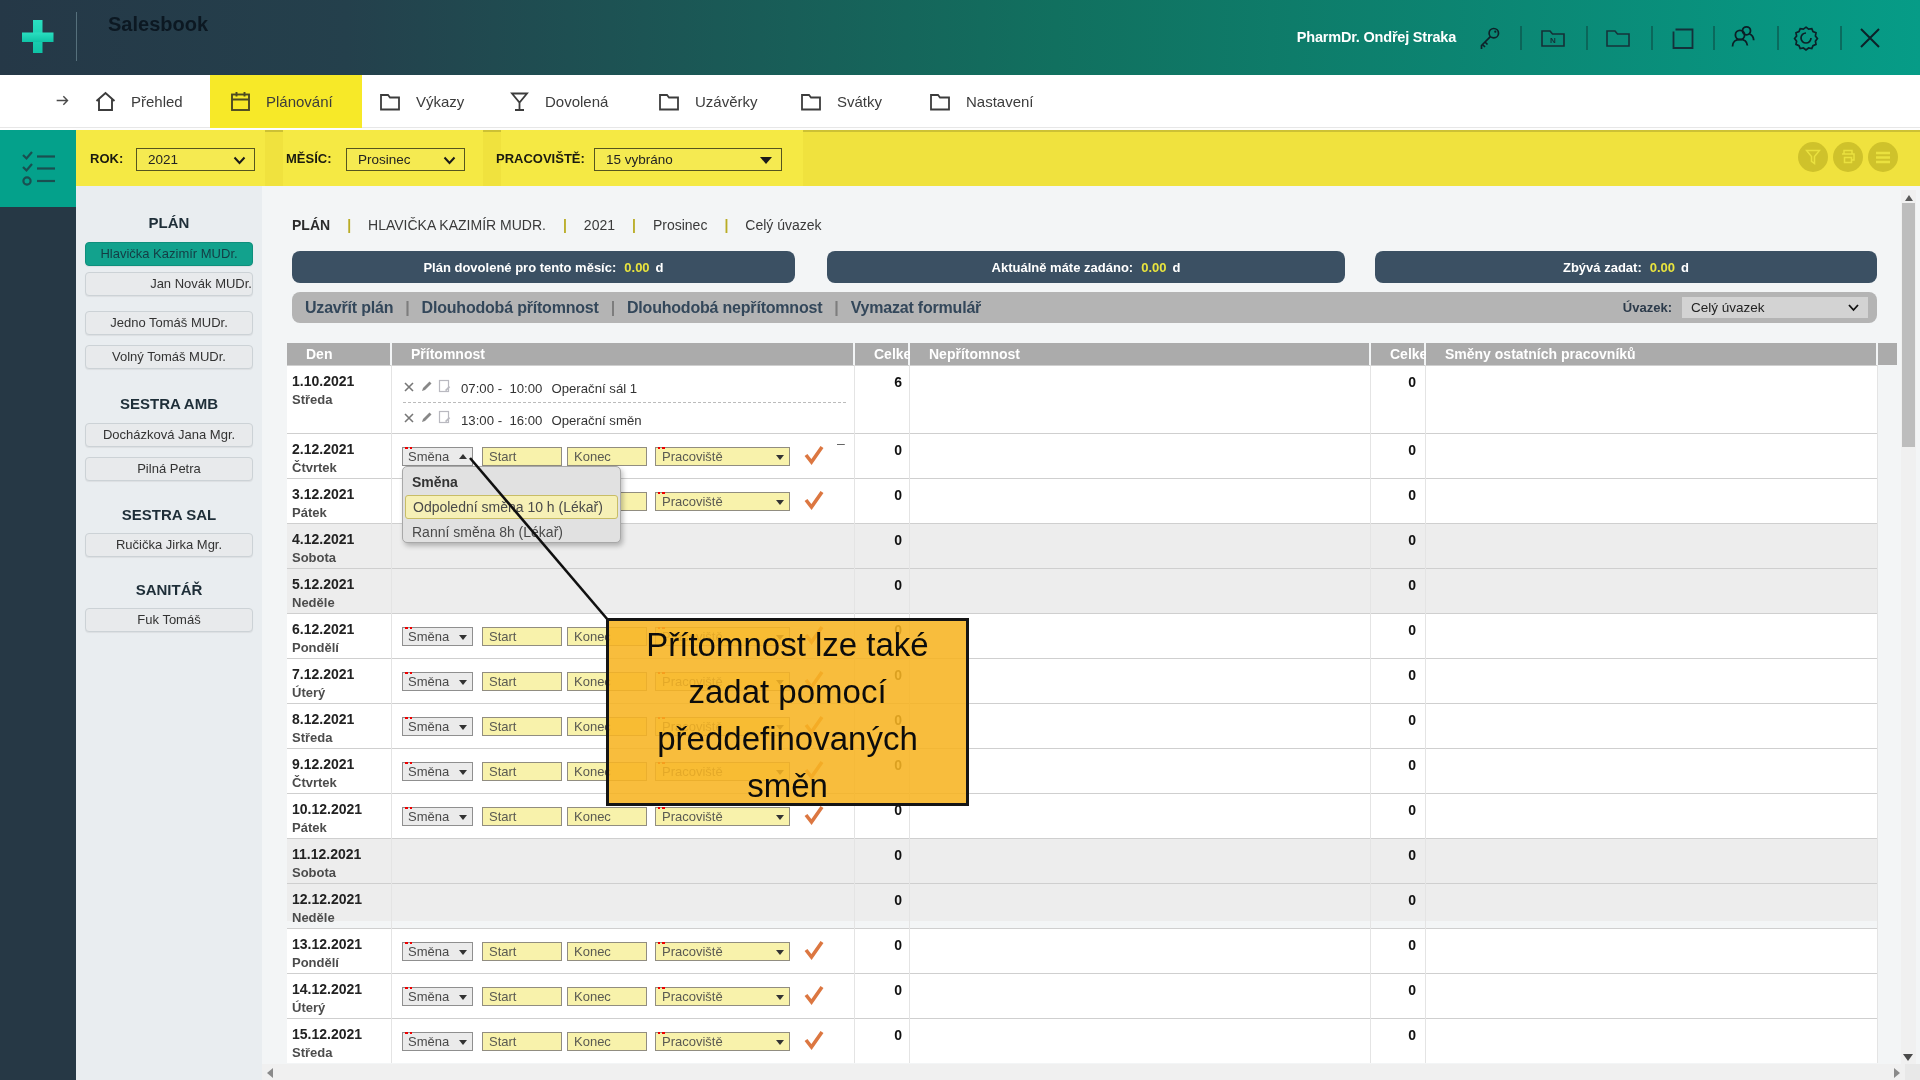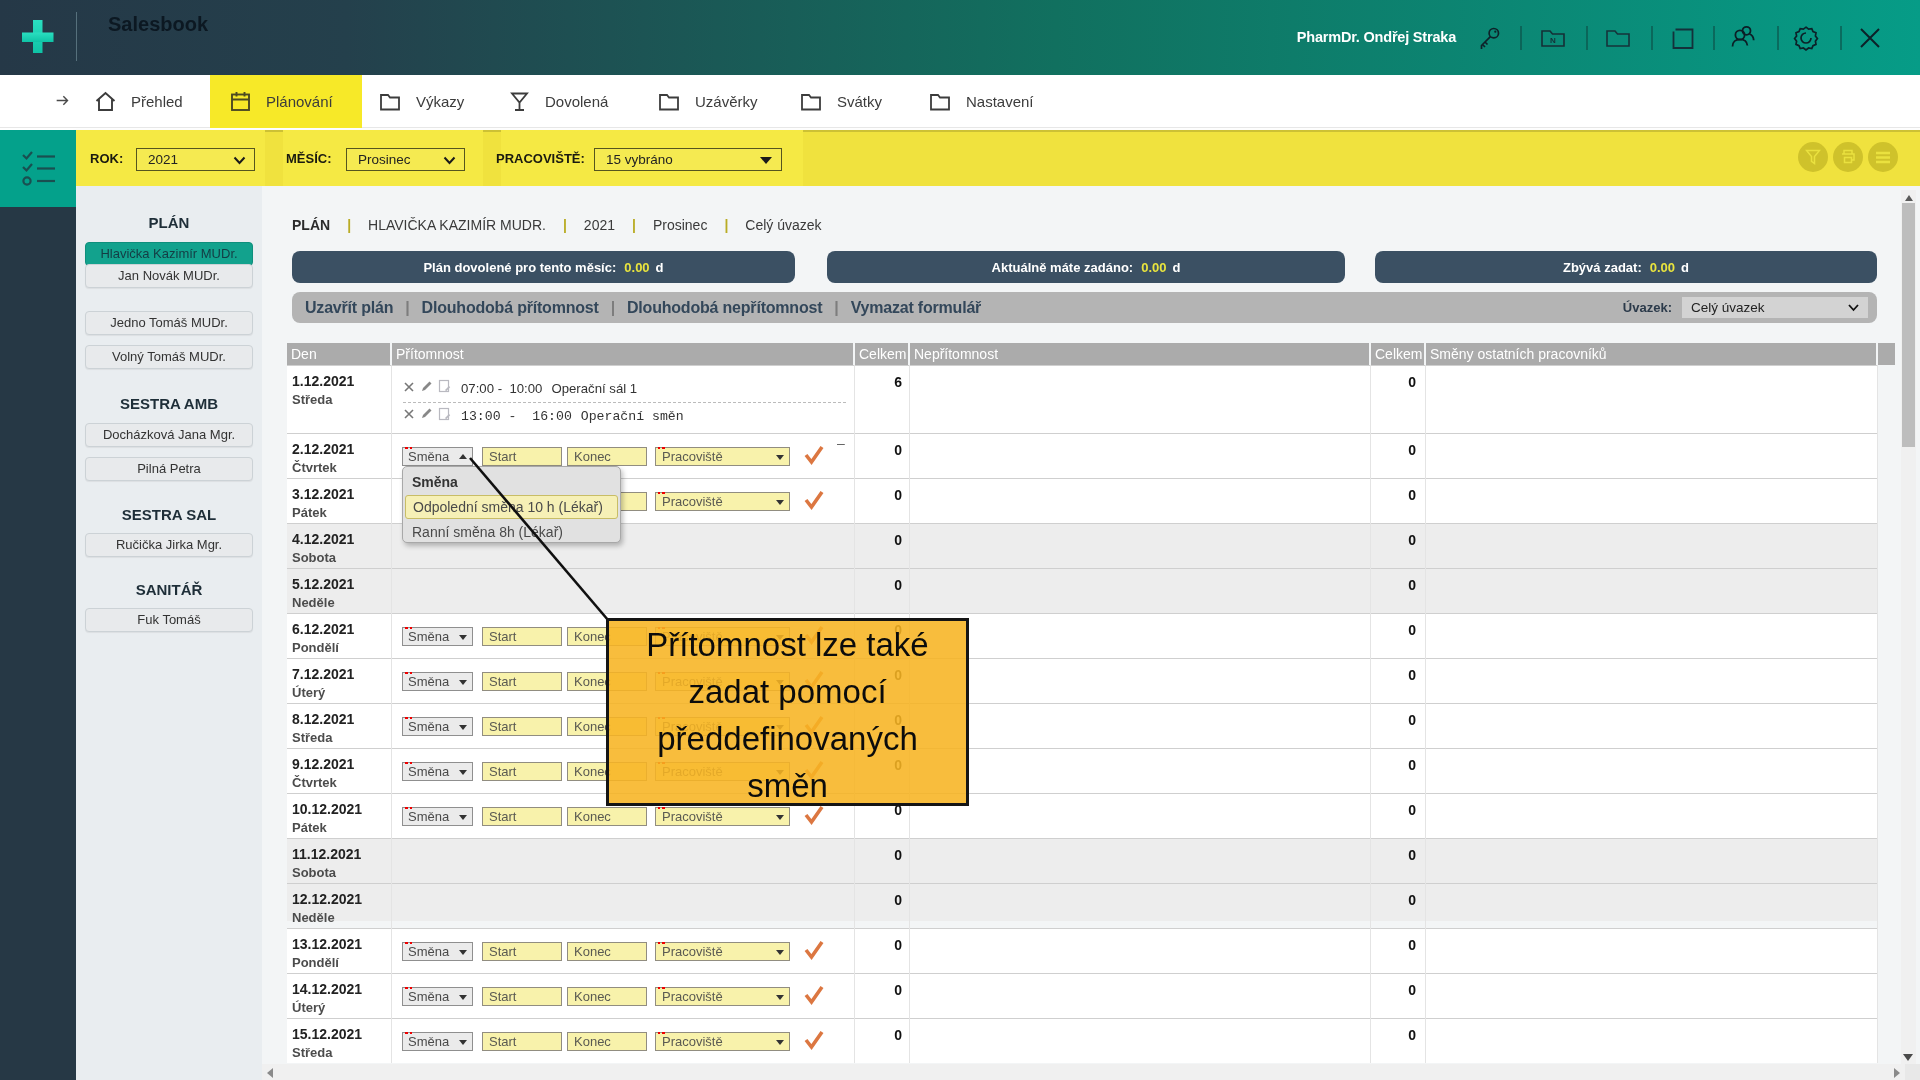--- a/index.html
+++ b/index.html
@@ -53,21 +53,21 @@
 .pill .num { color:#e9e43e; padding:0 6px 0 8px; }
 #actionbar { position:absolute; left:30px; top:106px; width:1585px; height:31px; background:#b4b4b4; border-radius:8px; }
 #actionbar .links { position:absolute; left:13px; top:0; height:31px; line-height:31px; font-size:16px; letter-spacing:-0.2px; font-weight:bold; color:#33475a; }
 #actionbar .links .sep { color:#7d7d7d; padding:0 12px; }
 #uvlabel { position:absolute; right:200px; top:0; height:31px; line-height:31px; font-size:13px; font-weight:bold; color:#2b3a4a; }
 #uvselect { position:absolute; left:1390px; top:5px; width:186px; height:21px; background:#d3d3d3; font-size:13.5px; color:#222; line-height:21px; }
 #uvselect .txt { padding-left:9px; }
 
 
 #table { position:absolute; left:287px; top:343px; width:1608px; height:720px; }
-.th { position:absolute; top:0; height:22px; background:#ababab; color:#fff; font-size:14px; font-weight:normal; line-height:22px; padding-left:4px; }
+.th { position:absolute; top:0; height:22px; background:#ababab; color:#fff; font-size:14px; font-weight:bold; line-height:22px; padding-left:19px; }
 .row { position:absolute; left:0; width:1590px; border-top:1px solid #cfcfcf; background:#fff; }
 .row.we { background:#ededed; }
 .den1 { position:absolute; left:5px; top:7px; font-size:14px; font-weight:bold; color:#222; }
 .den2 { position:absolute; left:5px; top:26px; font-size:13px; font-weight:bold; color:#4c4c4c; }
 .c1 { position:absolute; left:567px; width:55px; top:8px; text-align:right; padding-right:7px; font-size:14px; font-weight:bold; color:#111; }
 .c2 { position:absolute; left:1083px; width:55px; top:8px; text-align:right; padding-right:9px; font-size:14px; font-weight:bold; color:#111; }
 .colline { position:absolute; top:22px; width:1px; height:698px; background:#e4e4e4; }
 
 
 .wsel { position:absolute; width:71px; height:19px; background:#ebebeb; border:1px solid #8f8f8f; font-size:13px; color:#4a4a4a; line-height:17px; }
@@ -267,21 +267,21 @@
       <path d="M2 19 l3.5 3.5 L11 16"></path>
       <path d="M16 20.5 h18"></path>
       <circle cx="6" cy="33" r="3.6"></circle>
       <path d="M16 33 h18"></path>
     </svg>
   </div>
   <div id="darkcol"></div>
   <div id="sidepanel">
     <div class="sp-head" style="top:28px;">PLÁN</div>
     <div class="sp-btn sel" style="top:56px;">Hlavička Kazimír MUDr.</div>
-    <div class="sp-btn" style="top:78px;">Jan Novák MUDr.</div>
+    <div class="sp-btn" style="top:86px;text-align:right;">Jan Novák MUDr.</div>
     <div class="sp-btn" style="top:125px;">Jedno Tomáš MUDr.</div>
     <div class="sp-btn" style="top:159px;">Volný Tomáš MUDr.</div>
     <div class="sp-head" style="top:209px;">SESTRA AMB</div>
     <div class="sp-btn" style="top:237px;">Docházková Jana Mgr.</div>
     <div class="sp-btn" style="top:271px;">Pilná Petra</div>
     <div class="sp-head" style="top:320px;">SESTRA SAL</div>
     <div class="sp-btn" style="top:347px;">Ručička Jirka Mgr.</div>
     <div class="sp-head" style="top:395px;">SANITÁŘ</div>
     <div class="sp-btn" style="top:422px;">Fuk Tomáš</div>
   </div>
@@ -303,41 +303,41 @@
   </div>
 <div id="table">
   <div class="th" style="left:0px; width:103px;">Den</div>
   <div class="th" style="left:105px; width:461px;">Přítomnost</div>
   <div class="th" style="left:568px; width:53px;">Celkem</div>
   <div class="th" style="left:623px; width:459px;">Nepřítomnost</div>
   <div class="th" style="left:1084px; width:53px;">Celkem</div>
   <div class="th" style="left:1139px; width:450px;">Směny ostatních pracovníků</div>
   <div class="th" style="left:1591px; width:17px;"></div>
   <div class="row" style="top:22px; height:68px;">
-    <div class="den1">1.12.2021</div>
+    <div class="den1">1.10.2021</div>
         <div class="den2">Středa</div>
     <div class="c1">6</div>
         <div class="c2">0</div>
 
       <div class="abs" style="left:116px; top:10px; height:24px; display:flex; align-items:center;">
         <span style="margin-right:5px;"><svg width="12" height="12" viewBox="0 0 12 12">
               <path d="M2 2 L10 10 M10 2 L2 10" stroke="#777" stroke-width="1.6" fill="none"></path>
             </svg></span>
           <span style="margin-right:5px;"><svg width="13" height="13" viewBox="0 0 13 13">
               <path d="M2 11 l1-3 6.5-6.5 2 2 L5 10 z" fill="#888"></path>
             </svg></span>
           <span><svg width="13" height="14" viewBox="0 0 13 14" fill="none" stroke="#b9b9c0" stroke-width="1.2">
               <rect x="1.5" y="1.5" width="9" height="11"></rect>
               <path d="M7 11 l4-4 1.2 1.2 -4 4 z" fill="#b9b9c0" stroke="none"></path>
             </svg></span>
         <span class="etime">07:00&nbsp;-&nbsp; 10:00</span>
           <span class="ename">Operační sál 1</span>
       </div>
       <div class="abs" style="left:116px; top:36px; width:443px; border-top:1px dashed #bbb;"></div>
-      <div class="abs" style="left:116px; top:38px; height:24px; display:flex; align-items:center;font-family:Liberation Mono, monospace;">
+      <div class="abs" style="left:116px; top:38px; height:24px; display:flex; align-items:flex-end;">
         <span style="margin-right:5px;"><svg width="12" height="12" viewBox="0 0 12 12">
               <path d="M2 2 L10 10 M10 2 L2 10" stroke="#777" stroke-width="1.6" fill="none"></path>
             </svg></span>
           <span style="margin-right:5px;"><svg width="13" height="13" viewBox="0 0 13 13">
               <path d="M2 11 l1-3 6.5-6.5 2 2 L5 10 z" fill="#888"></path>
             </svg></span>
           <span><svg width="13" height="14" viewBox="0 0 13 14" fill="none" stroke="#b9b9c0" stroke-width="1.2">
               <rect x="1.5" y="1.5" width="9" height="11"></rect>
               <path d="M7 11 l4-4 1.2 1.2 -4 4 z" fill="#b9b9c0" stroke="none"></path>
             </svg></span>

